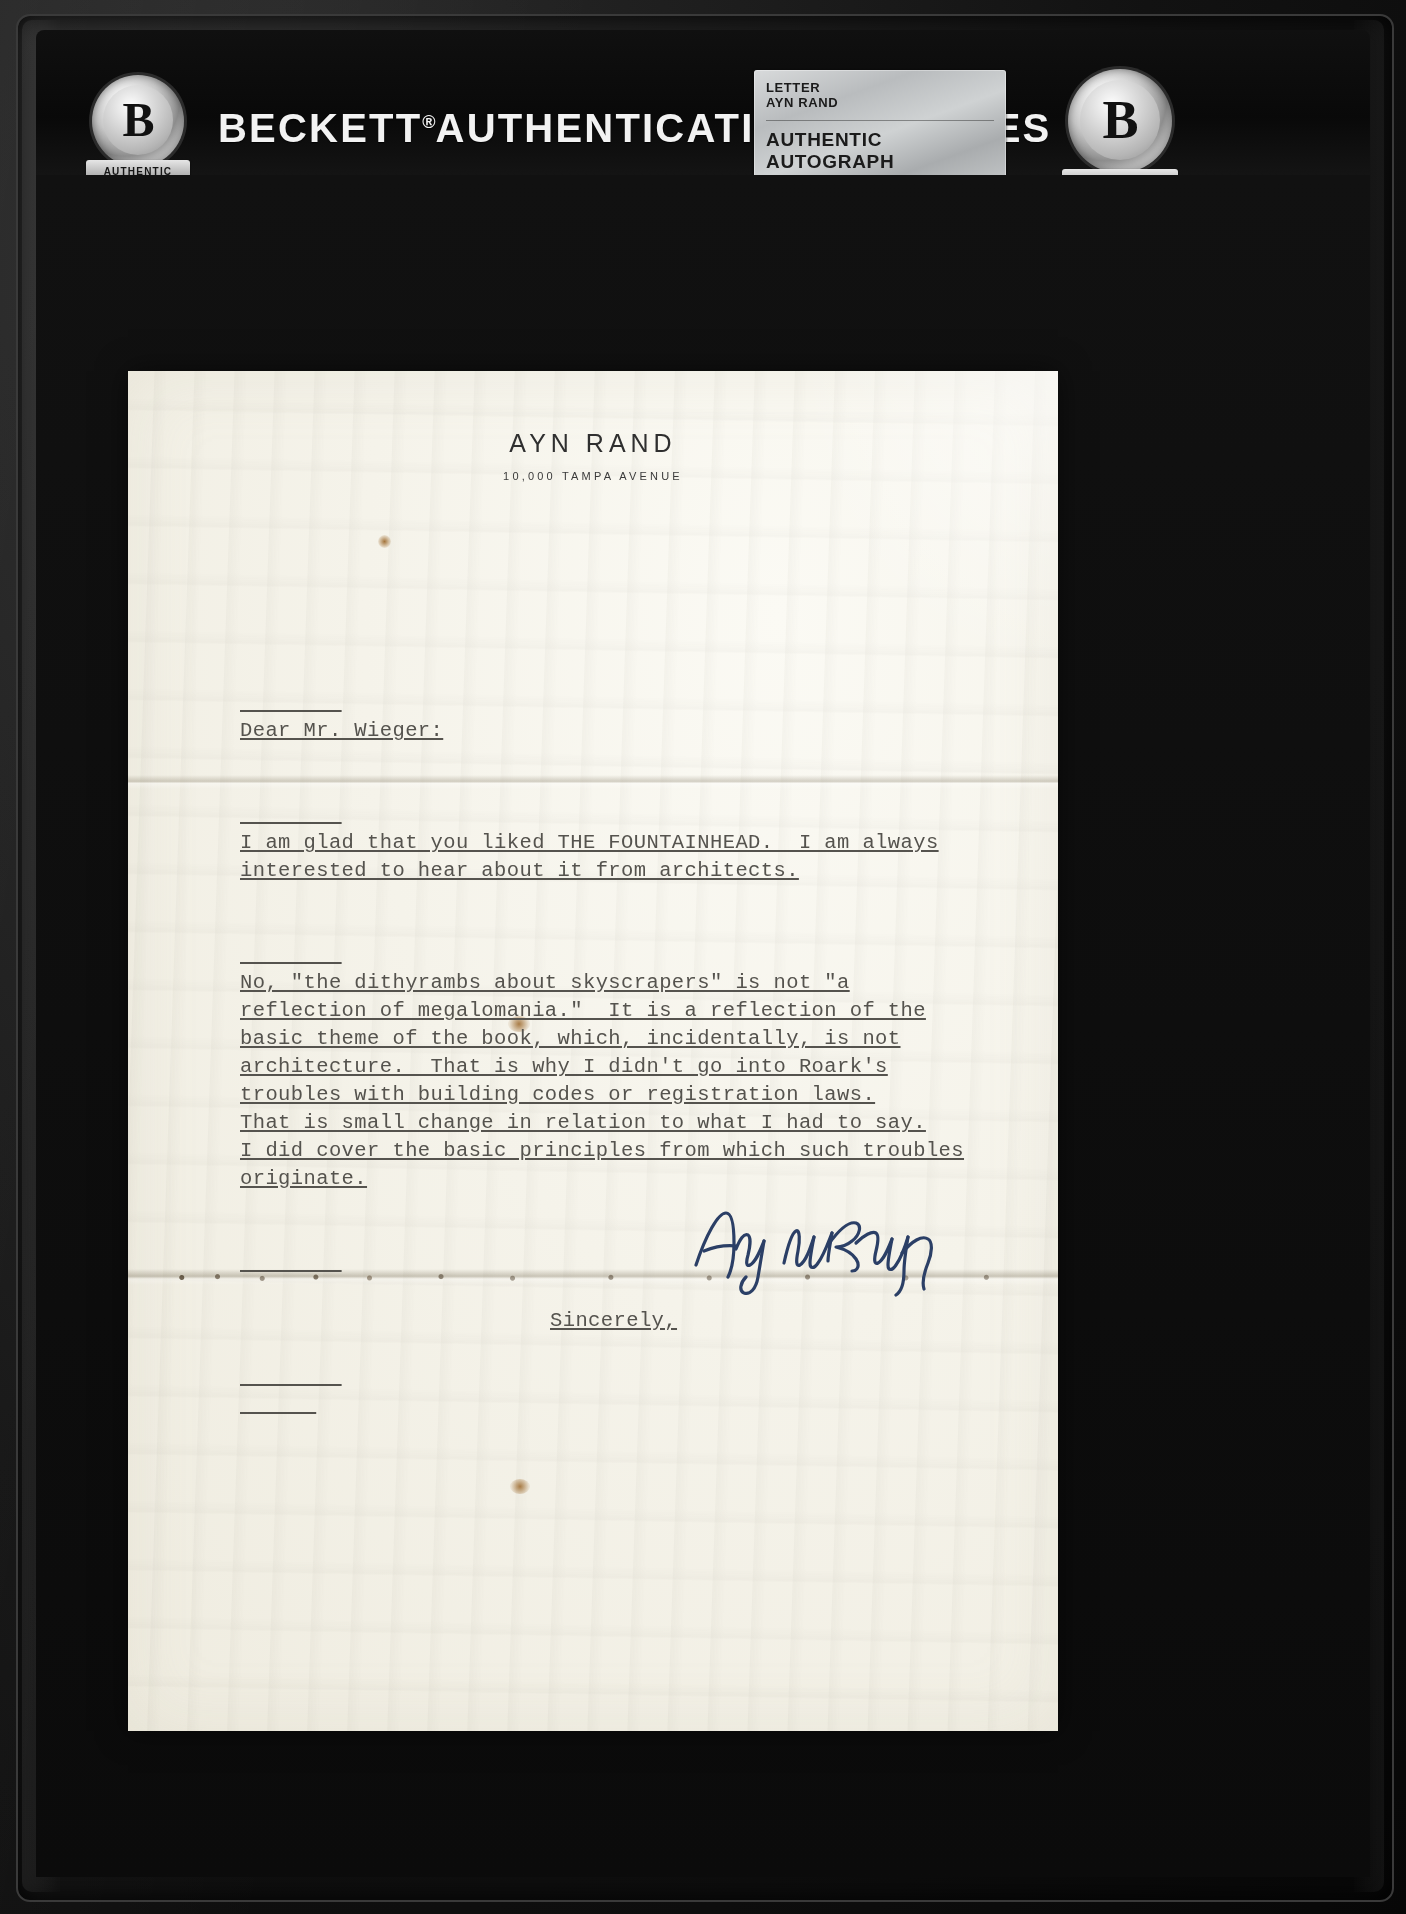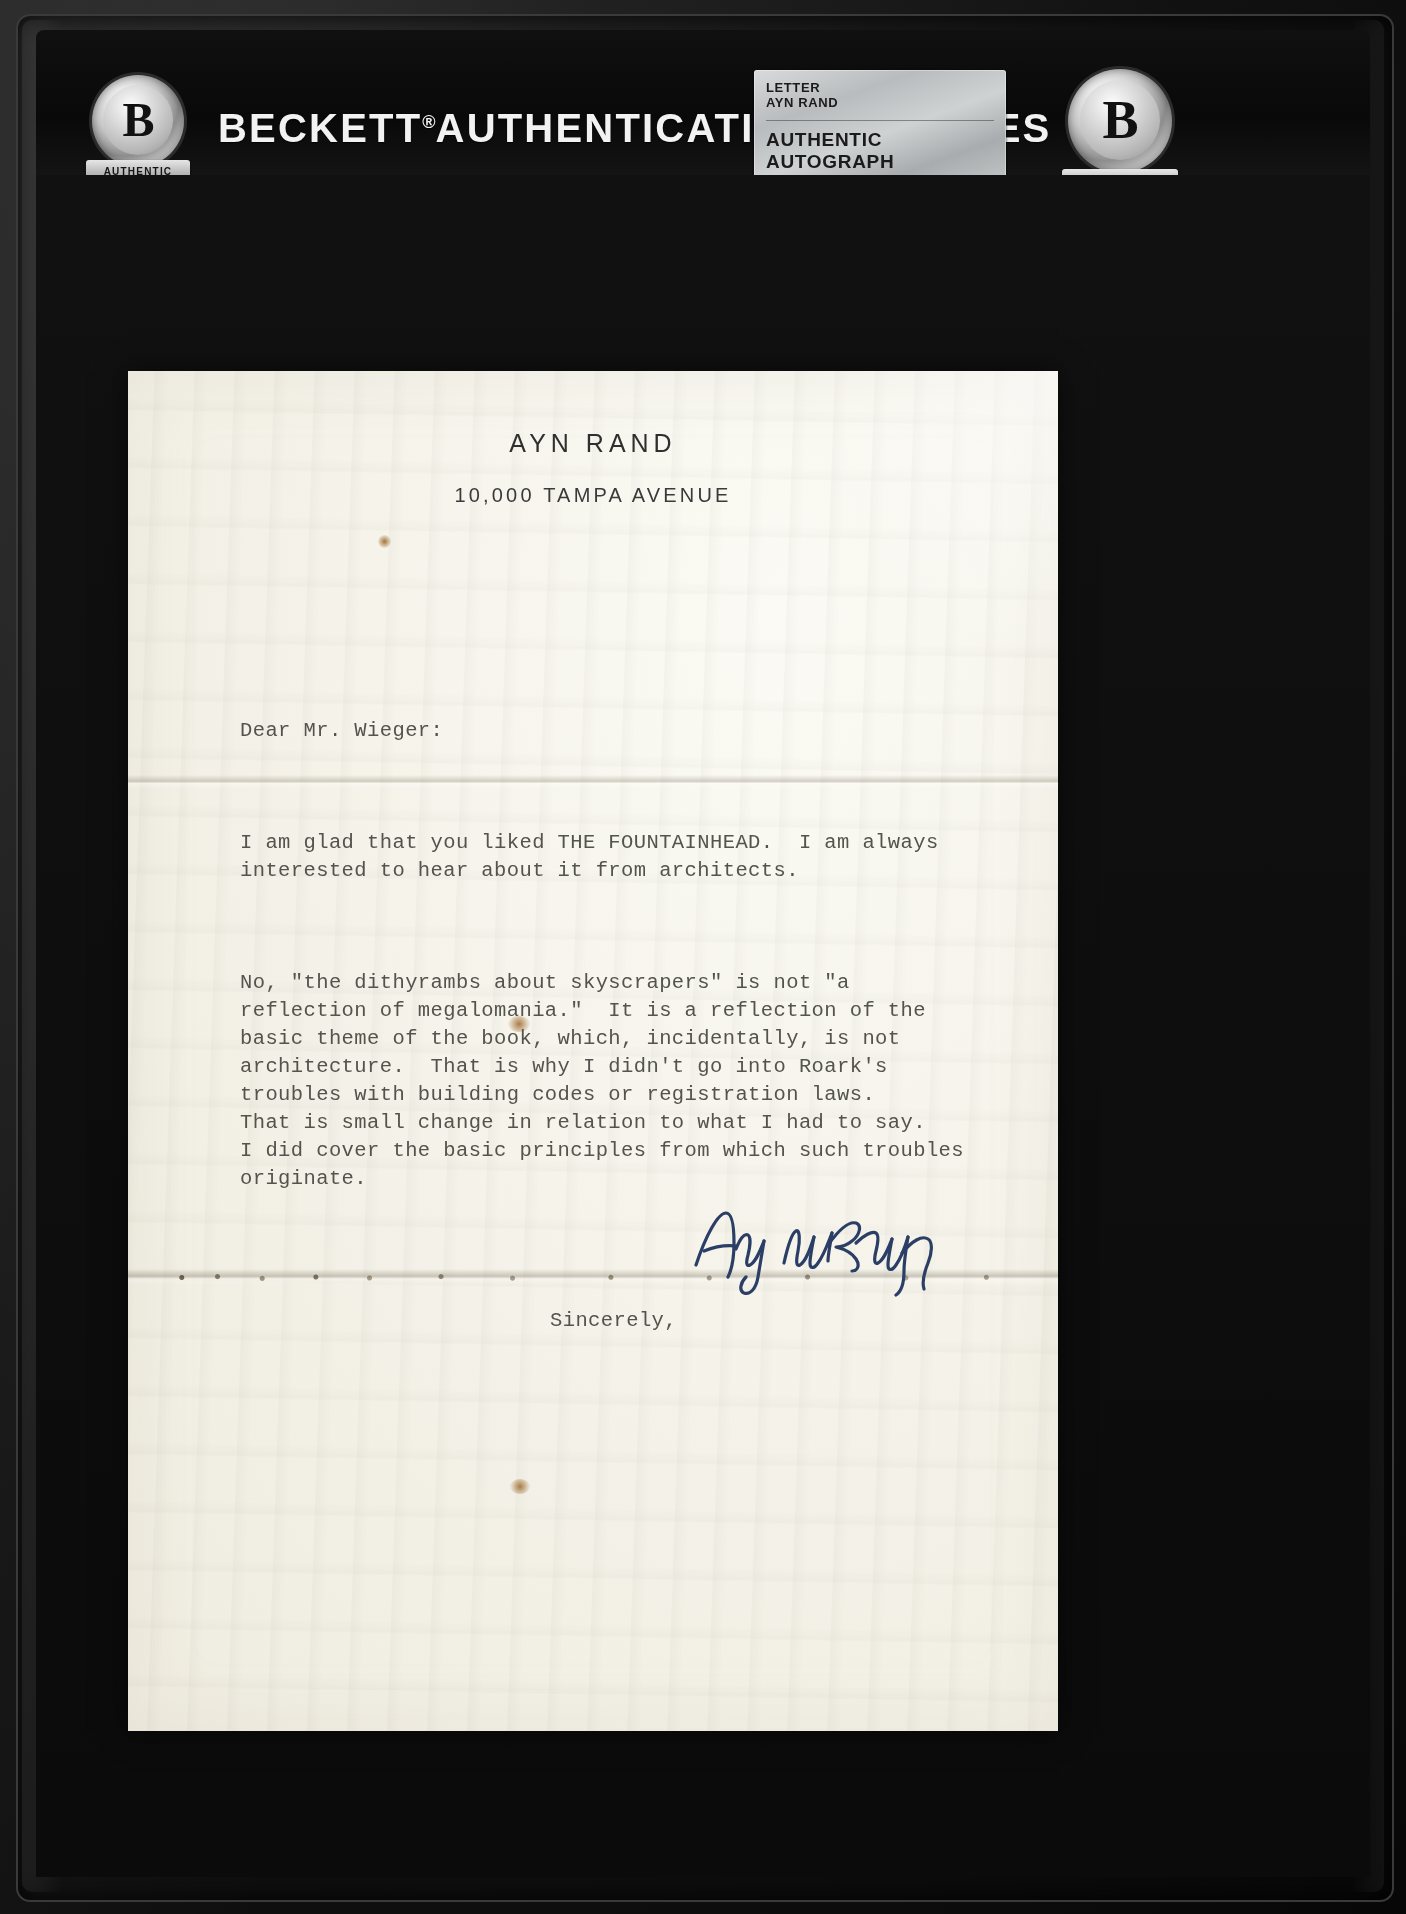--- a/index.html
+++ b/index.html
@@ -267,22 +267,22 @@
     width: 100%;
     text-align: center;
   }
   .lh-name {
     font-family: "Liberation Sans", sans-serif;
     font-size: 25px;
     letter-spacing: 5px;
     color: #2f2f2f;
   }
   .lh-addr1 {
-    margin-top: 26px;
-    font-size: 20px;
+    margin-top: 12px;
+    font-size: 11px;
     letter-spacing: 3.2px;
     color: #3a3a3a;
   }
   .lh-addr2 {
     margin-top: 6px;
     font-size: 14px;
     letter-spacing: 3.2px;
     color: #3a3a3a;
   }
   .lh-date {
@@ -297,20 +297,21 @@
   .body-text {
     position: absolute;
     left: 112px; top: 290px;
     width: 760px;
     font-family: "Liberation Mono", monospace;
     font-size: 20.5px;
     line-height: 28px;
     color: #55534e;
     letter-spacing: 0.4px;
     white-space: pre-wrap;
+    text-decoration: underline;
   }
   .salutation { margin-bottom: 28px; }
   .para { margin-bottom: 28px; }
   .closing {
     margin-top: 30px;
     margin-left: 310px;
   }
 
   
   .signature {

